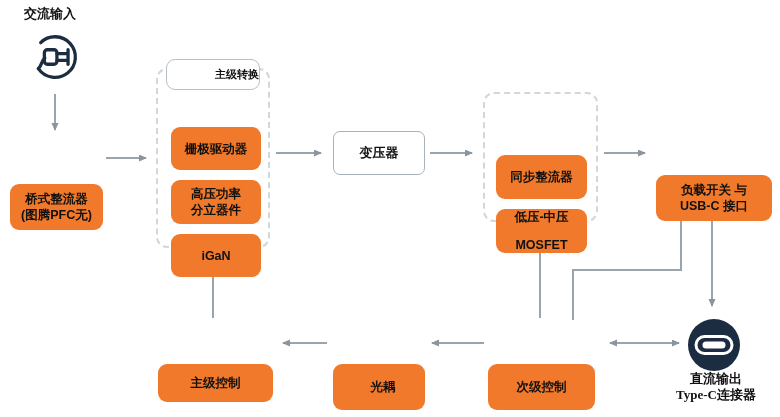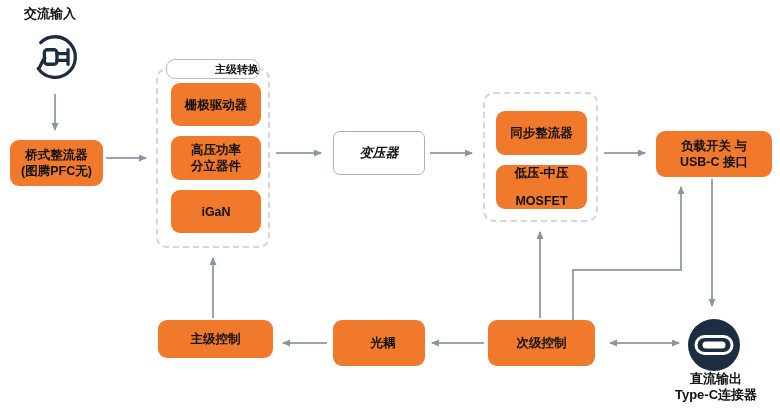--- a/index.html
+++ b/index.html
@@ -12,37 +12,37 @@
   *{box-sizing:border-box;margin:0;padding:0;}
   html,body{background:#ffffff;}
   body{font-family:"Liberation Sans","DejaVu Sans",sans-serif;}
   .canvas{
     position:relative;width:780px;height:417px;background:#ffffff;overflow:hidden;
   }
   .wires{position:absolute;left:0;top:0;width:780px;height:417px;z-index:1;pointer-events:none;}
   .node{
     position:absolute;z-index:2;background:var(--node-orange);border-radius:9px;
     display:flex;flex-direction:column;align-items:center;justify-content:center;
-    color:var(--text-dark);font-weight:700;font-size:12.5px;line-height:1.28;text-align:center;
+    color:var(--text-dark);font-weight:700;font-size:12.5px;line-height:1.28;text-align:center;margin-top:44px;
   }
   .group{
     position:absolute;z-index:1;background:#ffffff;border:2px dashed #D2D7DC;border-radius:11px;
   }
   .group-tab{
     position:absolute;z-index:3;background:#ffffff;border:1.5px solid #B8BFC7;border-radius:9px;
     display:flex;align-items:center;justify-content:center;
     font-weight:700;font-size:11px;color:var(--text-dark);
   }
   .plain-box{
     position:absolute;z-index:2;background:#ffffff;border:1.5px solid #A8B0B9;border-radius:7px;
     display:flex;align-items:center;justify-content:center;
-    font-weight:700;font-size:13px;color:var(--text-dark);font-style:italic;
+    font-weight:700;font-size:13px;color:var(--text-dark);
   }
   .flow-label{
-    position:absolute;z-index:2;font-weight:700;font-size:13px;color:var(--text-dark);line-height:16px;
+    position:absolute;z-index:2;font-weight:700;font-size:13px;color:var(--text-dark);line-height:16px;font-family:Liberation Serif, serif;
   }
   .dc-label{text-align:center;}
   .icon-wrap{position:absolute;z-index:2;}
 </style>
 </head>
 <body>
 
 <div class="canvas">
 
   <svg class="wires" viewBox="0 0 780 417" xmlns="http://www.w3.org/2000/svg">
@@ -80,21 +80,21 @@
       </g>
     </svg>
   </div>
 
   <div class="node" style="left:10px;top:140px;width:93px;height:46px;">
     <span>桥式整流器</span>
     <span>(图腾PFC无)</span>
   </div>
 
   <div class="group" style="left:156px;top:68px;width:114px;height:180px;"></div>
-  <div class="group-tab" style="left:166px;top:59px;width:94px;height:20px;padding-left:48px;">主级转换</div>
+  <div class="group-tab" style="left:166px;top:59px;width:94px;height:31px;padding-left:48px;">主级转换</div>
   <div class="node" style="left:171px;top:83px;width:90px;height:43px;">栅极驱动器</div>
   <div class="node" style="left:171px;top:136px;width:90px;height:44px;">
     <span>高压功率</span>
     <span>分立器件</span>
   </div>
   <div class="node" style="left:171px;top:190px;width:90px;height:43px;">iGaN</div>
 
   <div class="plain-box" style="left:333px;top:131px;width:92px;height:44px;">变压器</div>
 
   <div class="group" style="left:483px;top:92px;width:115px;height:130px;"></div>

